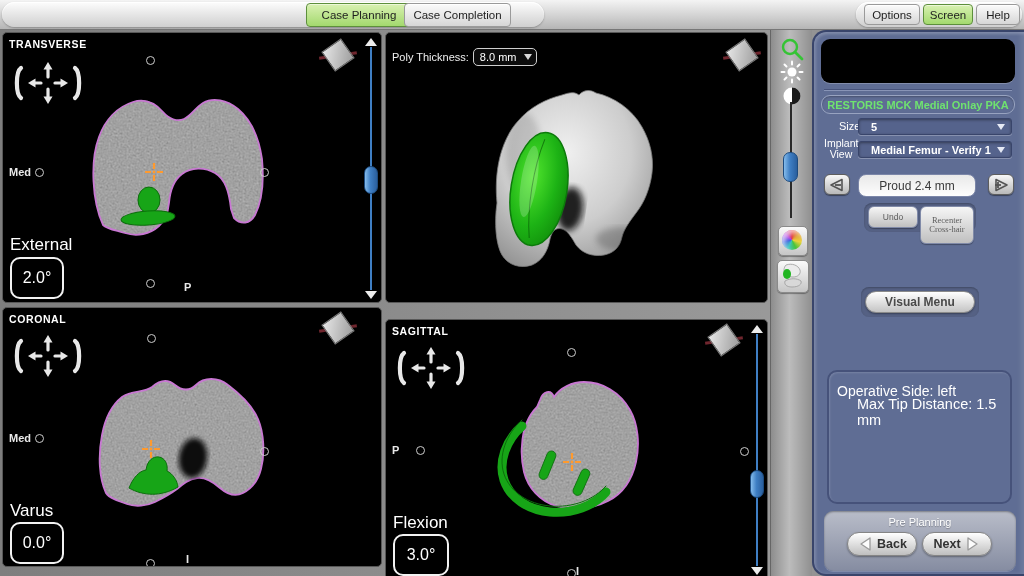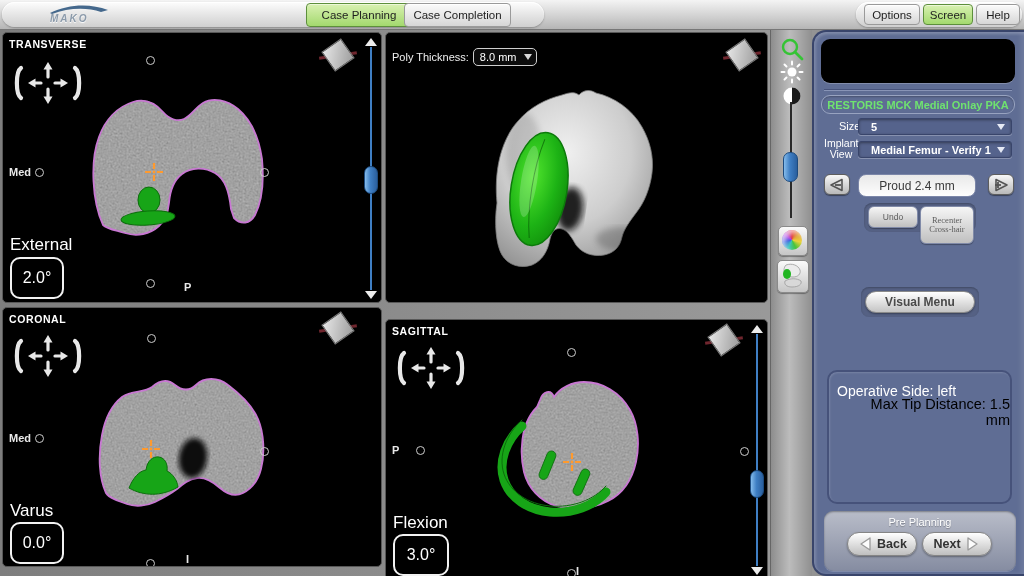--- a/index.html
+++ b/index.html
@@ -61,39 +61,33 @@
   .panel-label{position:absolute;color:#fff;font-size:11px;}
   .dd{position:absolute;height:17px;background:#55638c;border:1px solid #39456b;box-shadow:inset 0 1px 3px rgba(0,0,0,.4), 0 1px 0 rgba(255,255,255,.25);border-radius:3px;color:#fff;font-size:11px;font-weight:bold;display:flex;align-items:center;padding-left:12px;box-sizing:border-box;}
   .dd .tri{position:absolute;right:6px;top:5px;border-top-color:#e6eaf5;}
   .mini-btn{position:absolute;width:26px;height:21px;border-radius:6px;background:linear-gradient(#f7f7f7,#b9b9b9);border:1px solid #5e5e5e;box-shadow:0 1px 1px rgba(0,0,0,.4);display:flex;align-items:center;justify-content:center;box-sizing:border-box;}
   #offset-display{position:absolute;left:44px;top:142px;width:116px;height:21px;border-radius:8px;background:linear-gradient(#e9e9e9,#fdfdfd);border:1px solid #7b86a8;color:#3a3a3a;font-size:12px;display:flex;align-items:center;justify-content:center;}
   .recess{position:absolute;background:rgba(0,0,0,.10);border-radius:8px;box-shadow:inset 0 1px 2px rgba(0,0,0,.25);}
   .gray-btn{position:absolute;background:linear-gradient(#f6f6f6,#c0c0c0);border:1px solid #808aa8;border-radius:6px;color:#5c5c5c;display:flex;flex-direction:column;align-items:center;justify-content:center;font-size:8.5px;line-height:9px;box-sizing:border-box;box-shadow:0 1px 1px rgba(0,0,0,.3);}
   #visual-menu{position:absolute;left:51px;top:259px;width:110px;height:22px;border-radius:11px;background:linear-gradient(#ffffff,#c4c4c4);border:1px solid #8a8a8a;color:#4a4a4a;font-size:12px;font-weight:bold;display:flex;align-items:center;justify-content:center;box-shadow:0 1px 2px rgba(0,0,0,.35);box-sizing:border-box;}
   #info-box{position:absolute;left:13px;top:338px;width:185px;height:134px;border:2px solid #46527a;border-radius:10px;box-shadow:inset 1px 1px 2px rgba(255,255,255,.15);box-sizing:border-box;}
   #op-side{position:absolute;left:8px;top:11px;font-size:14px;color:#fff;}
-  #max-tip{position:absolute;left:28px;top:24px;font-size:14.5px;color:#000000;text-align:right;}
+  #max-tip{position:absolute;left:28px;top:24px;font-size:14.5px;color:#ffffff;}
   #stage-box{position:absolute;left:10px;top:479px;width:192px;height:60px;border-radius:9px;background:linear-gradient(#b9bdc9,#858ca1);box-shadow:inset 0 1px 2px rgba(0,0,0,.35), 0 1px 0 rgba(255,255,255,.2);}
   #stage-label{position:absolute;left:0;top:5px;width:100%;text-align:center;color:#fff;font-size:11px;text-shadow:0 1px 1px rgba(0,0,0,.3);}
   .nav-btn{position:absolute;top:21px;height:24px;border-radius:12px;background:linear-gradient(#ffffff,#bfbfbf);border:1px solid #858585;display:flex;align-items:center;justify-content:center;gap:4px;font-size:12.5px;font-weight:bold;color:#333;box-sizing:border-box;box-shadow:0 1px 2px rgba(0,0,0,.35);}
 </style>
 </head>
 <body>
 
 <div id="screen">
 
   <div class="abs" id="topbar">
     <div class="abs" id="logo-capsule"></div>
     <div class="abs" id="rt-capsule"></div>
-    <div class="abs" id="logo">
-      <svg width="76" height="12" style="position:absolute;left:4px;top:1px">
-        <path d="M4,10 C22,1 44,0 62,7 L55,9 C40,4 22,5 6,11 Z" fill="#44688c"></path>
-      </svg>
-      <span id="logo-text">MAKO</span>
-    </div>
     <div class="abs tab tab-green" style="left:306px;top:3px;width:106px;height:24px;">
         <span>Case Planning</span>
       </div>
     <div class="abs tab tab-gray" style="left:404px;top:3px;width:107px;height:24px;">
         <span>Case Completion</span>
       </div>
     <div class="abs bar-btn tab-gray" style="left:864px;top:4px;width:56px;height:21px;">
         <span>Options</span>
       </div>
     <div class="abs bar-btn tab-green" style="left:923px;top:4px;width:50px;height:21px;">

